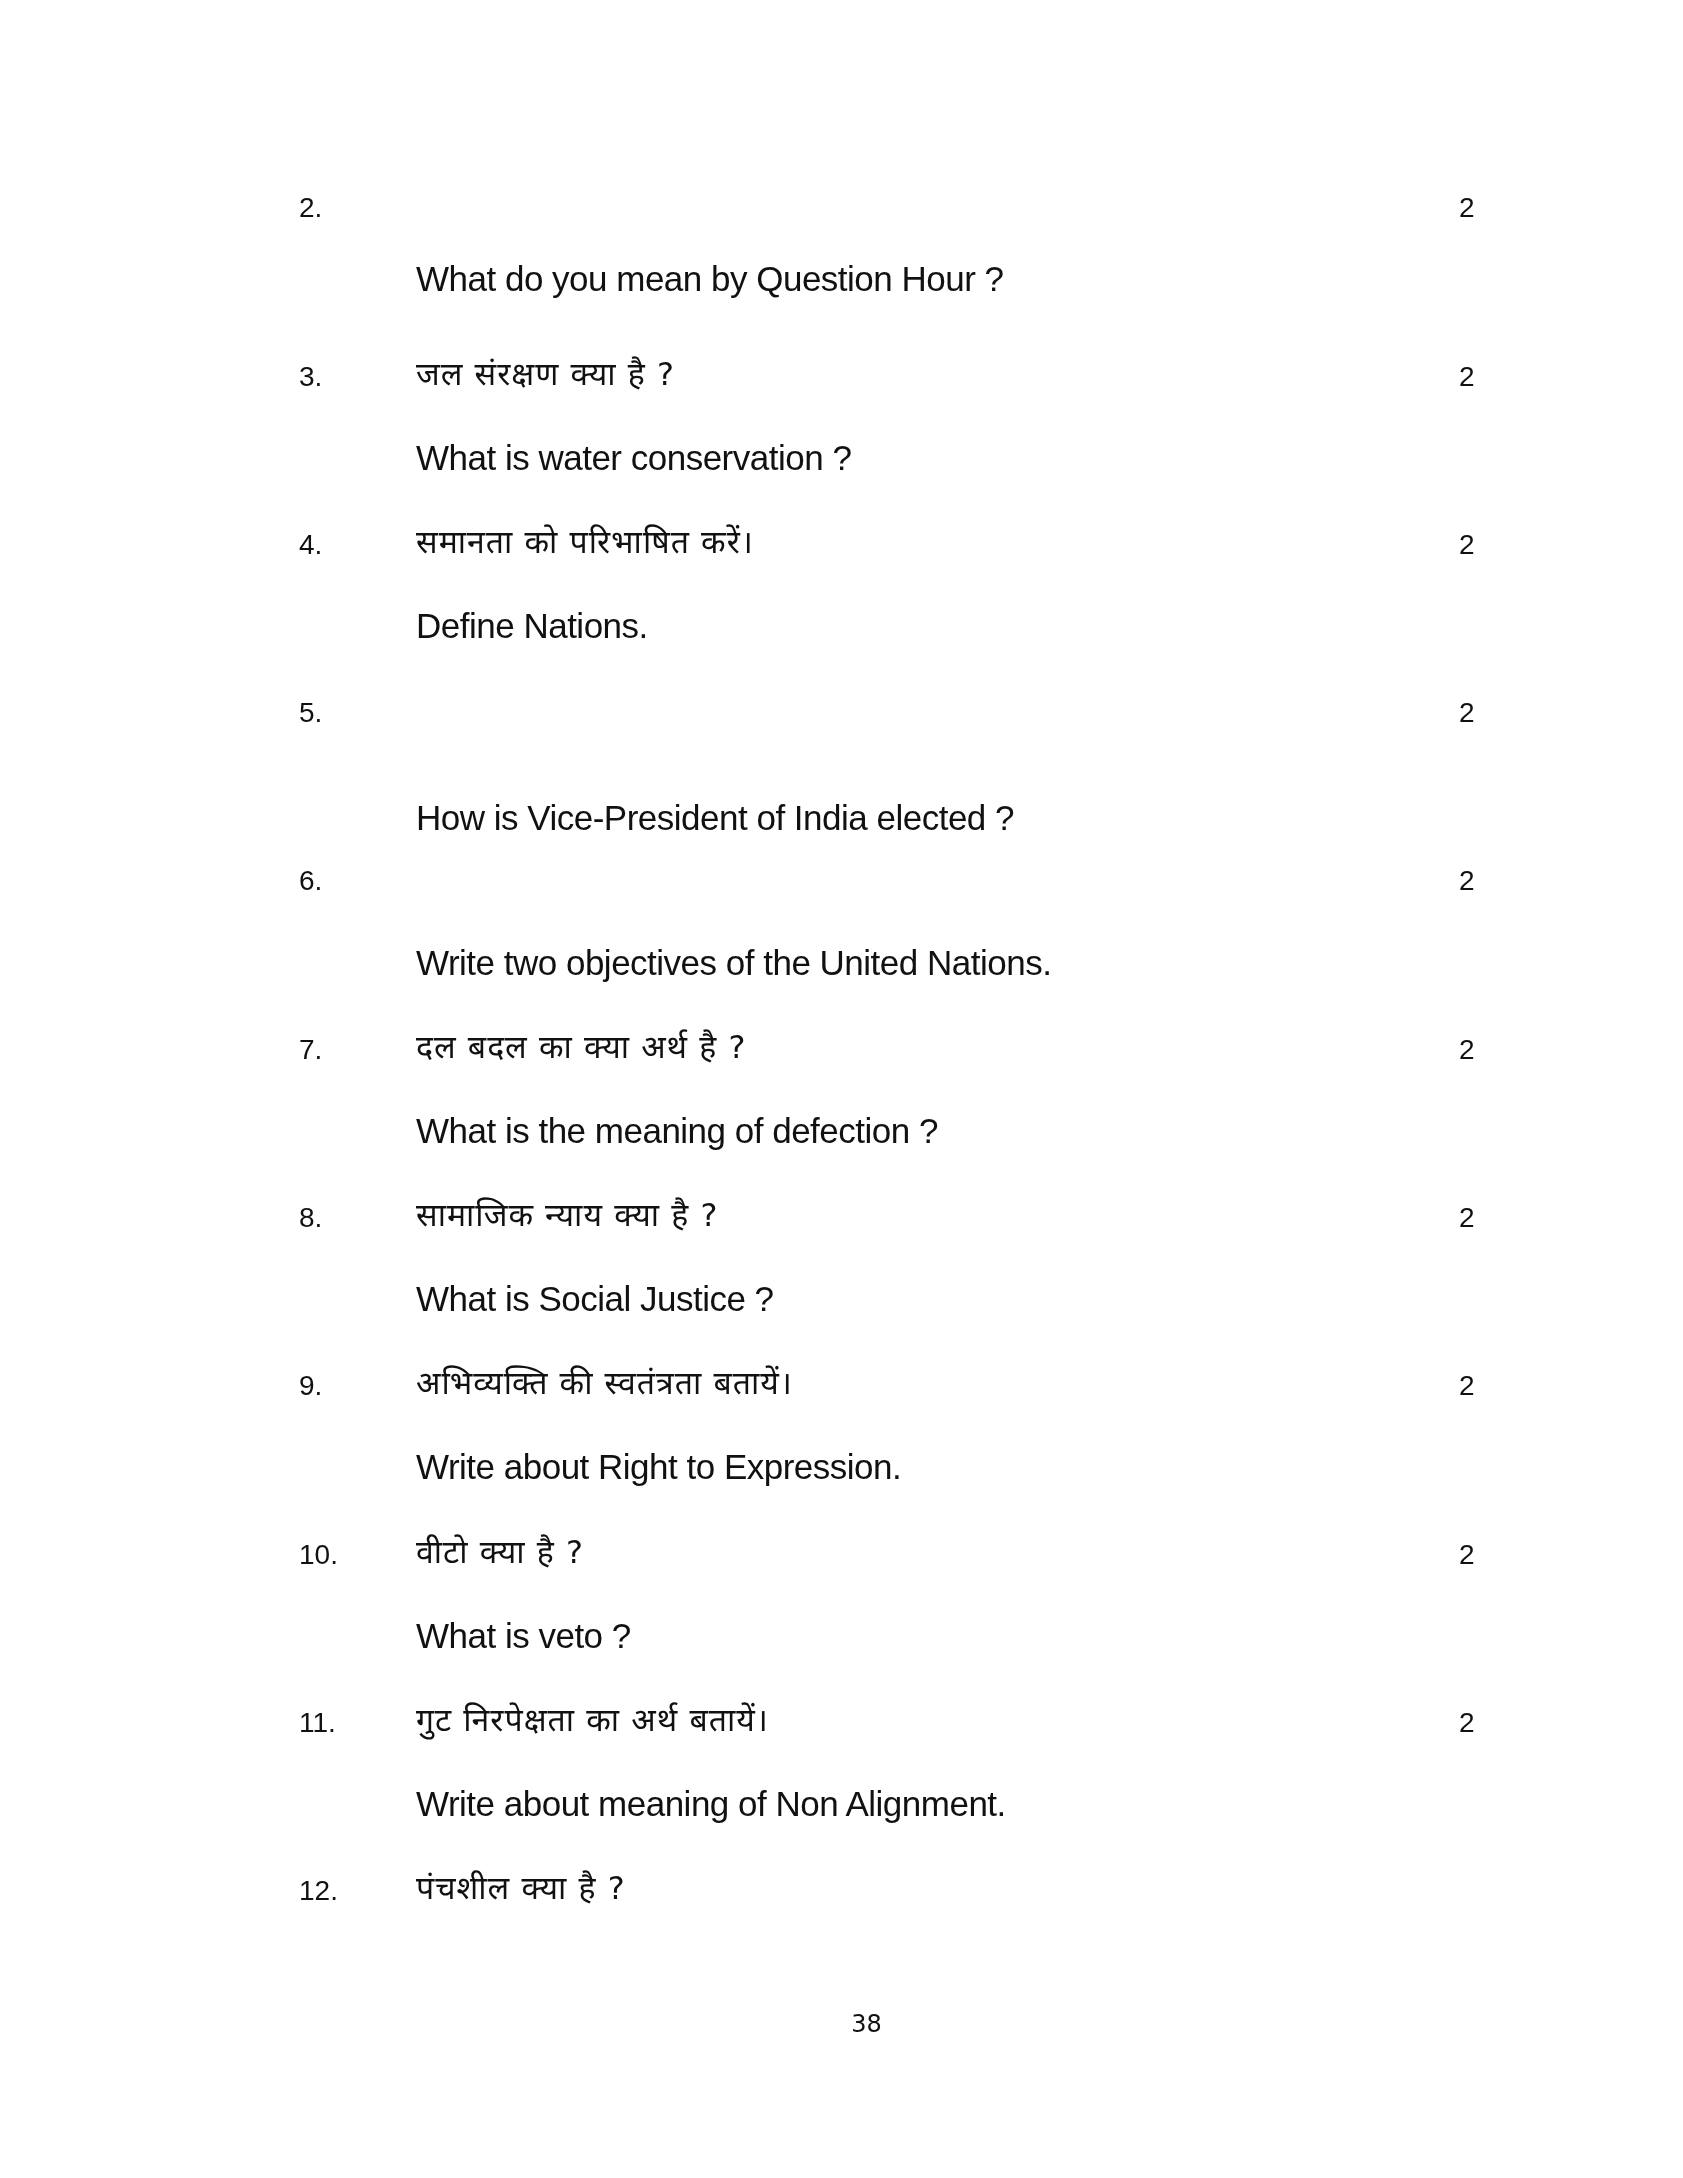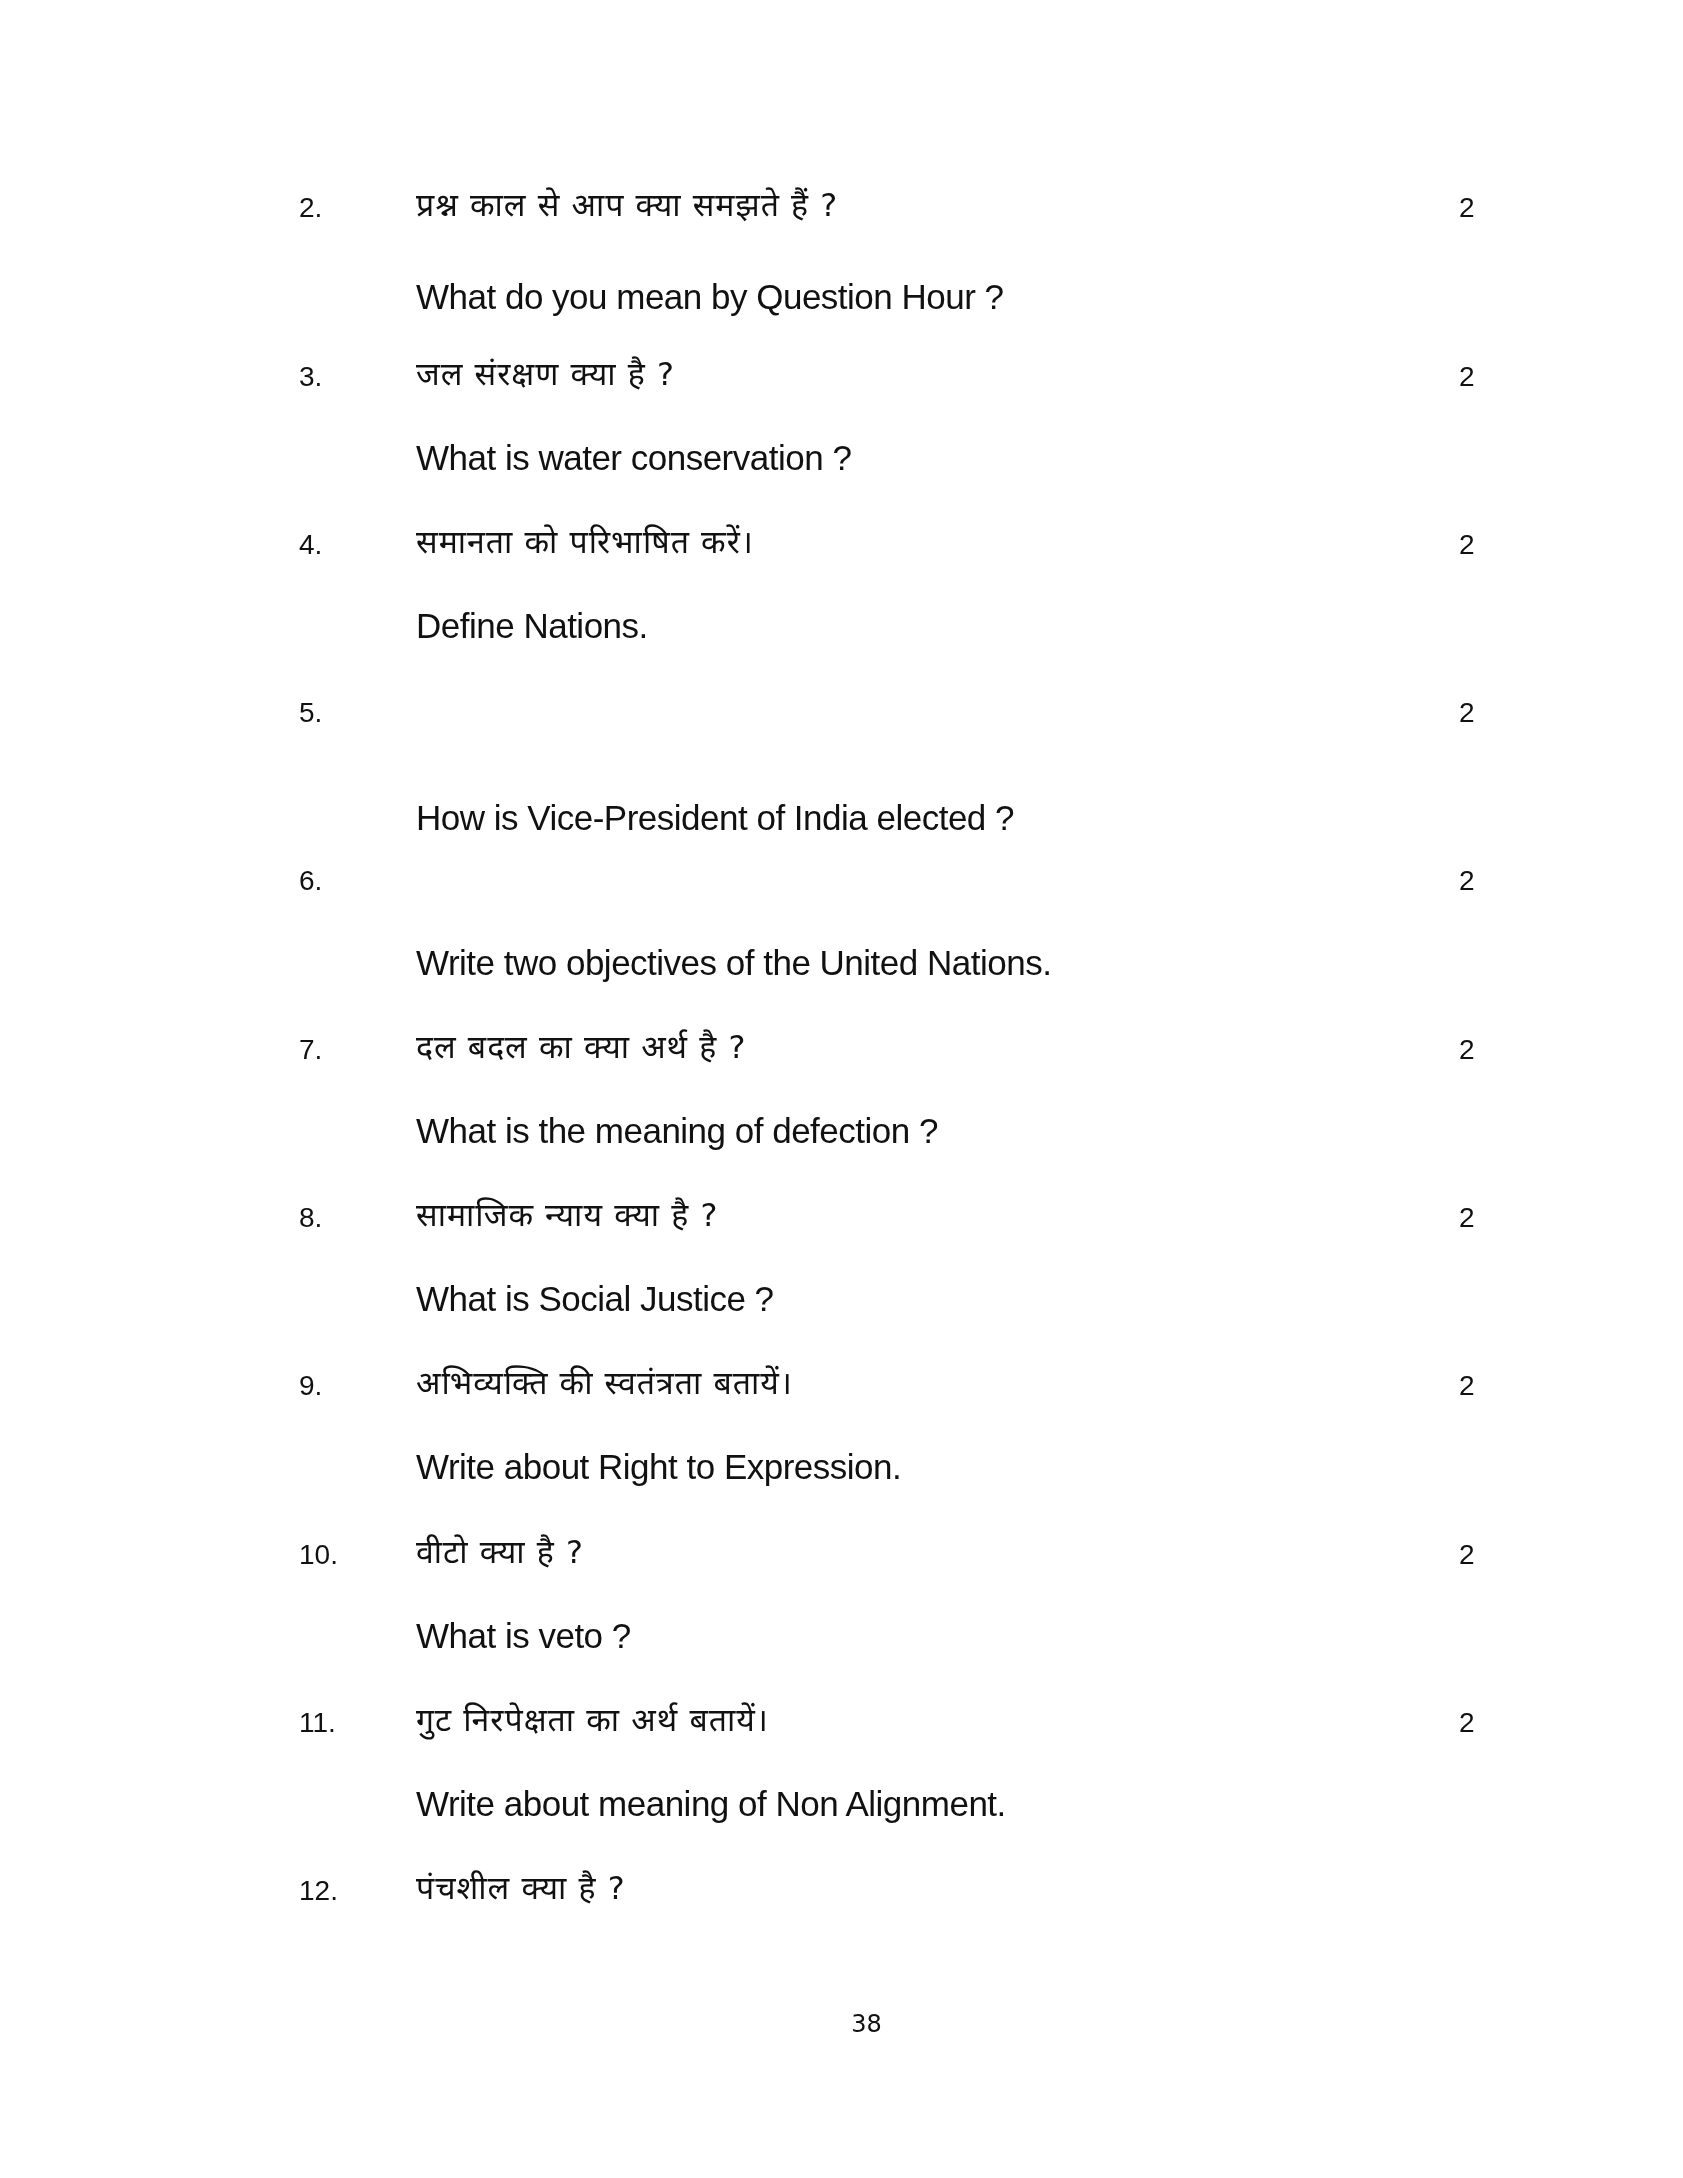--- a/index.html
+++ b/index.html
@@ -9,24 +9,23 @@
   .hindi { position:absolute; left:416px; font-family:"DejaVu Sans", sans-serif; font-size:32px; top:4px; letter-spacing:1px; }
   .marks { position:absolute; left:1459px; font-family:"Liberation Sans", sans-serif; font-size:28px; top:14px; }
   .eng { position:absolute; left:416px; font-family:"Liberation Sans", sans-serif; font-size:35px; letter-spacing:-0.5px; }
   .pagenum { position:absolute; left:0; width:1733px; text-align:center; top:2010px; font-family:"DejaVu Sans", sans-serif; font-size:24px; }
 </style>
 </head>
 <body>
 
 <div class="row" style="top:178px">
   <span class="qnum">2.</span>
-  <span class="hindi">प्रश्न काल से आप क्या समझते हैं ?</span>
   <span class="marks">2</span>
 </div>
-<div class="eng" style="top:277px">What do you mean by Question Hour ?</div>
+<div class="eng" style="top:259px">What do you mean by Question Hour ?</div>
 
 <div class="row" style="top:347px">
   <span class="qnum">3.</span>
   <span class="hindi">जल संरक्षण क्या है ?</span>
   <span class="marks">2</span>
 </div>
 <div class="eng" style="top:438px">What is water conservation ?</div>
 
 <div class="row" style="top:515px">
   <span class="qnum">4.</span>

